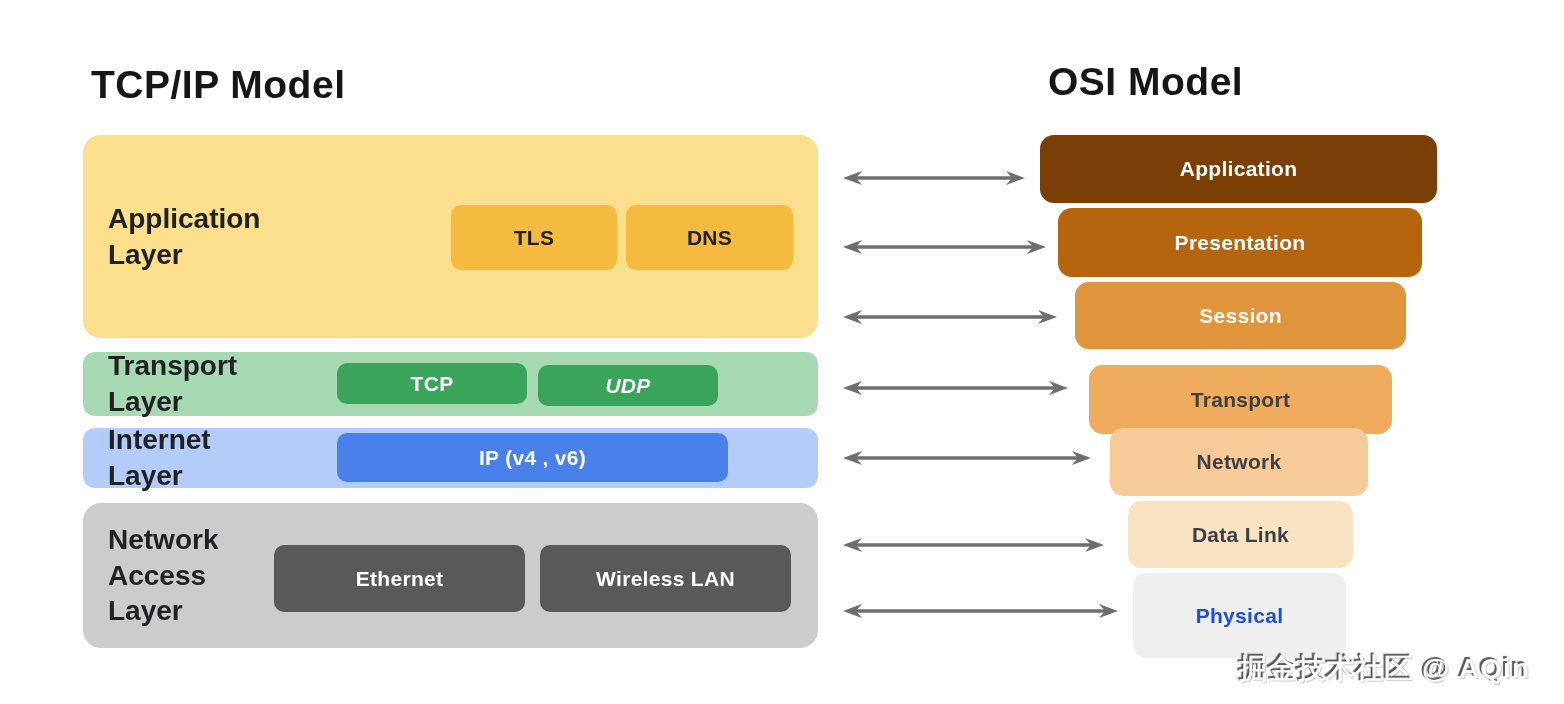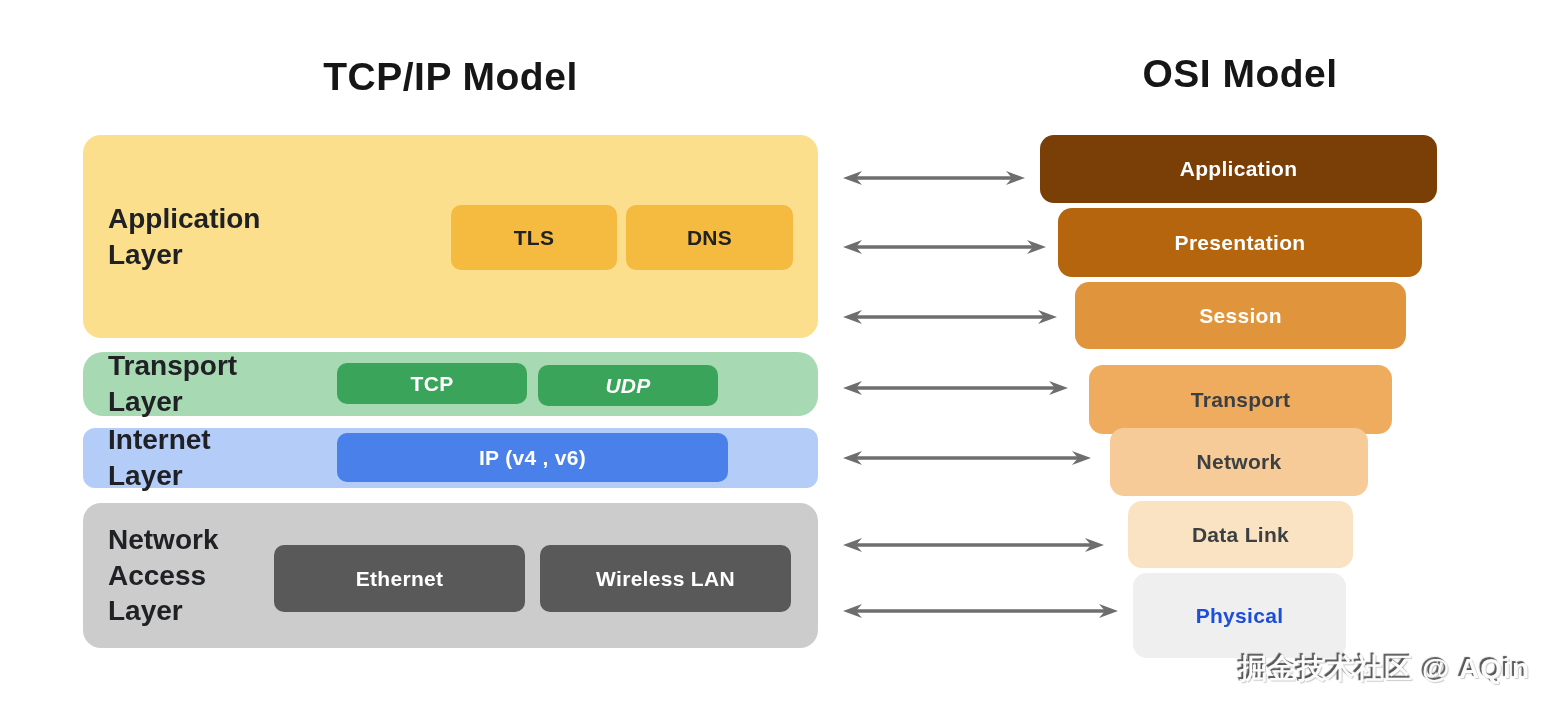--- a/index.html
+++ b/index.html
@@ -1,22 +1,22 @@
 <!DOCTYPE html>
 <html><head>
 <meta charset="utf-8">
 <style>
   html,body { margin:0; padding:0; background:#ffffff; }
   .canvas {
     position:relative; width:1564px; height:704px; background:#ffffff;
     font-family:"Liberation Sans", sans-serif; overflow:hidden;
   }
   .title {
-    position:absolute; margin:0; font-size:39px; font-weight:bold;
-    color:#161616; text-align:center; letter-spacing:0.5px;
+    position:absolute; margin:8px; font-size:39px; font-weight:bold;
+    color:#161616; letter-spacing:0.5px;
   }
   .title-left  { left:83px;  top:55px; width:735px; }
   .title-right { left:1040px; top:52px; width:400px; }
 
   .panel { position:absolute; }
   .panel-label {
     position:absolute; left:25px; top:0; bottom:0; width:132px;
     display:flex; align-items:center;
     font-size:28px; font-weight:bold; color:#202124; line-height:1.27;
   }
@@ -42,21 +42,21 @@
 <div class="canvas">
   <h1 class="title title-left">TCP/IP Model</h1>
   <h1 class="title title-right">OSI Model</h1>
 
   <div id="tcpip-stack">
       <div class="panel" style="left: 83px; top: 135px; width: 735px; height: 203px; background: rgb(251, 223, 141); border-radius: 18px;">
         <div class="panel-label">Application Layer</div>
         <div class="chip" style="left: 543px; top: 70px; width: 167px; height: 65px; background: rgb(245, 187, 64); color: rgb(32, 33, 36);">DNS</div>
         <div class="chip" style="left: 368px; top: 70px; width: 166px; height: 65px; background: rgb(245, 187, 64); color: rgb(32, 33, 36);">TLS</div>
       </div>
-      <div class="panel" style="left: 83px; top: 352px; width: 735px; height: 64px; background: rgb(167, 217, 178); border-radius: 20px;">
+      <div class="panel" style="left: 83px; top: 352px; width: 735px; height: 64px; background: rgb(167, 217, 178); border-radius: 12px;">
         <div class="panel-label">Transport Layer</div>
         <div class="chip" style="left: 254px; top: 11px; width: 190px; height: 41px; background: rgb(59, 164, 91); color: rgb(255, 255, 255);">TCP</div>
         <div class="chip" style="left: 455px; top: 13px; width: 180px; height: 41px; background: rgb(59, 164, 91); color: rgb(255, 255, 255); font-style: italic;">UDP</div>
       </div>
       <div class="panel" style="left: 83px; top: 428px; width: 735px; height: 60px; background: rgb(180, 204, 248); border-radius: 12px;">
         <div class="panel-label">Internet Layer</div>
         <div class="chip" style="left: 254px; top: 5px; width: 391px; height: 49px; background: rgb(74, 128, 234); color: rgb(255, 255, 255);">IP (v4 , v6)</div>
       </div>
       <div class="panel" style="left: 83px; top: 503px; width: 735px; height: 145px; background: rgb(204, 204, 204); border-radius: 18px;">
         <div class="panel-label">Network Access Layer</div>

